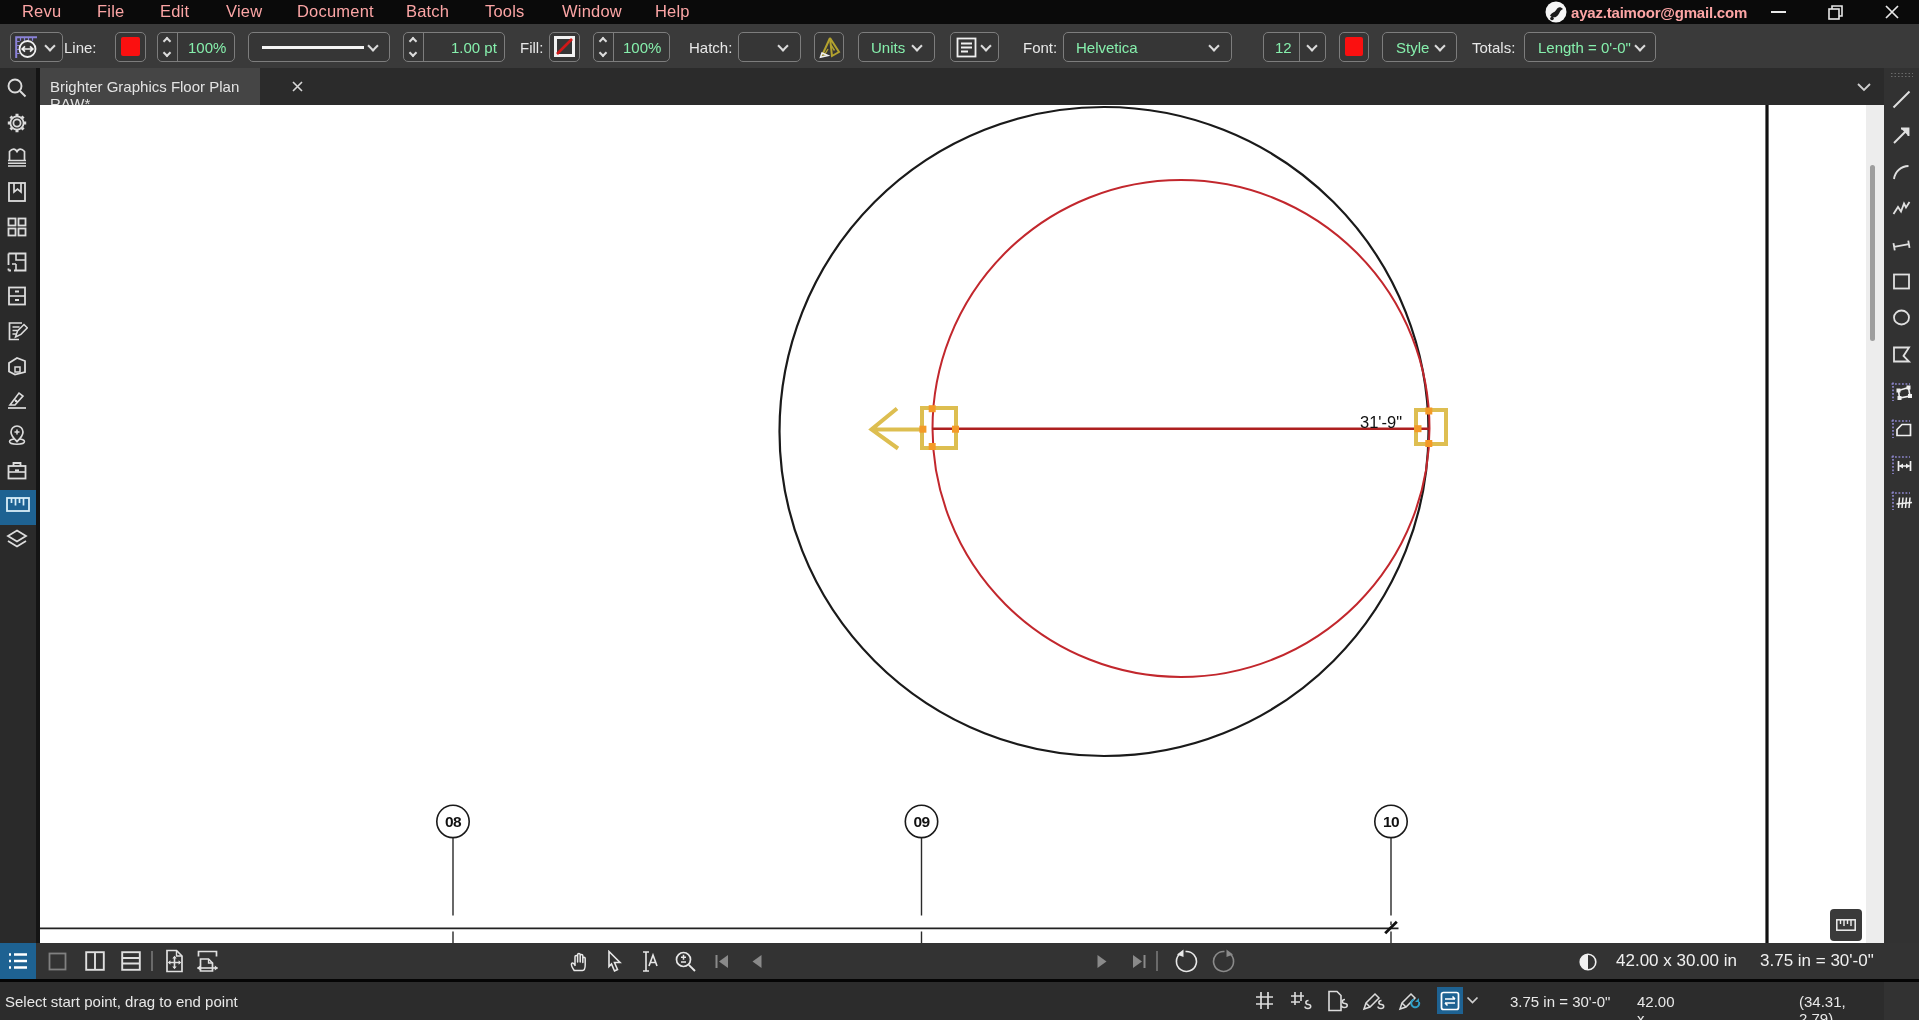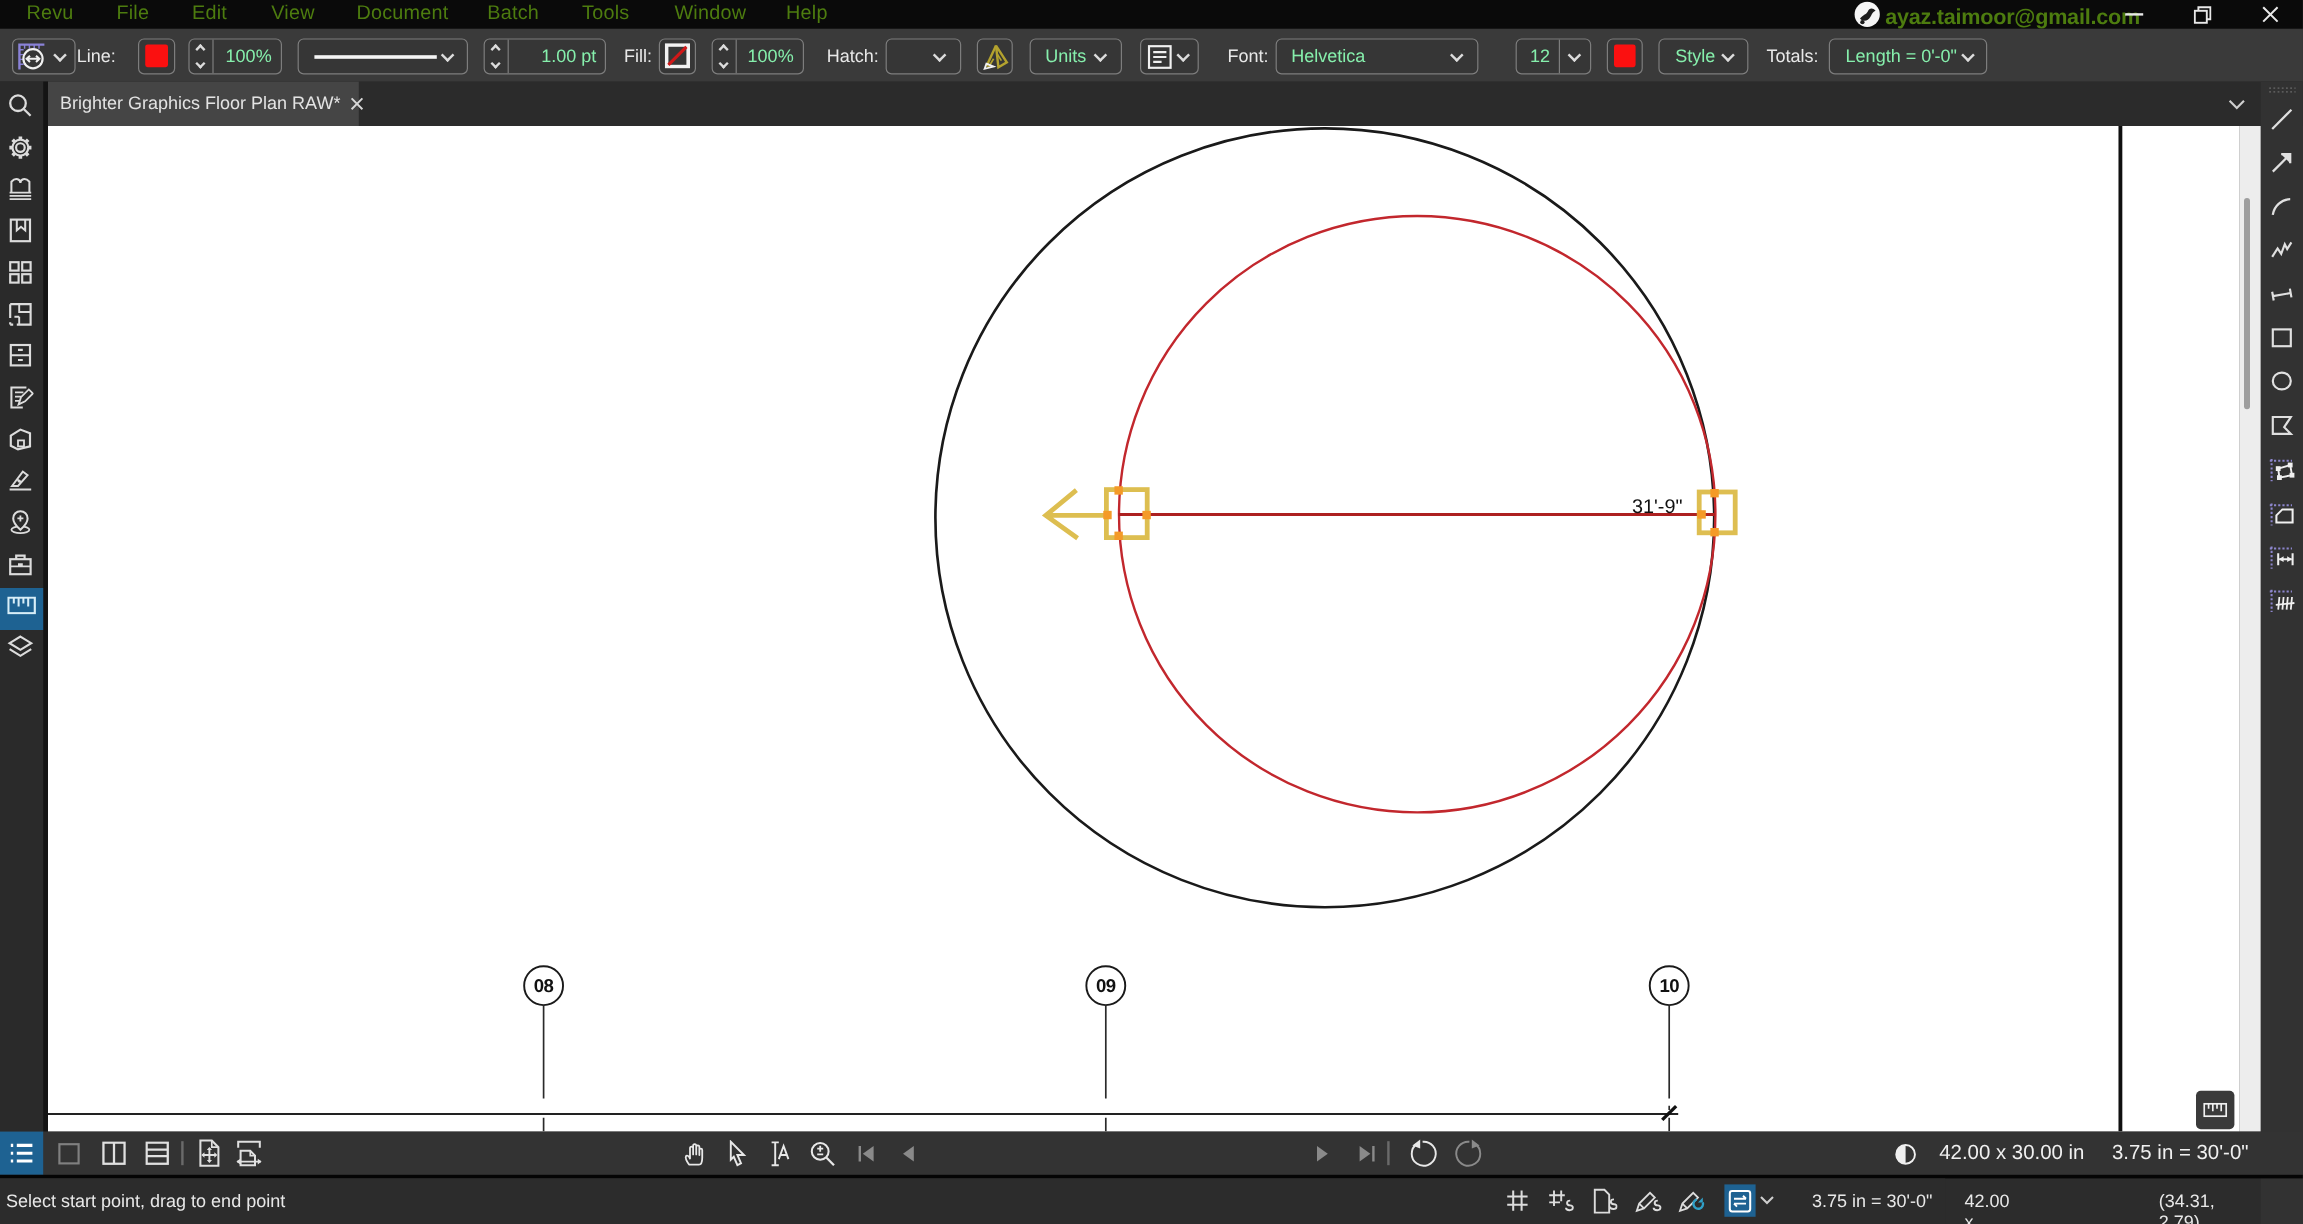--- a/index.html
+++ b/index.html
@@ -1,30 +1,30 @@
 <!DOCTYPE html>
 <html><head>
 <meta charset="utf-8">
 <style>
   * { margin:0; padding:0; box-sizing:border-box; }
   html,body { width:1919px; height:1020px; overflow:hidden; background:#2c2c2c;
     font-family:"Liberation Sans", sans-serif; }
   .abs { position:absolute; }
   #menubar { position:absolute; left:0; top:0; width:1919px; height:24px; background:#0a0a0a; }
-  #menubar span { position:absolute; top:2px; color:#4d7c0f; font-size:16.5px; letter-spacing:0.2px; }
+  #menubar span { position:absolute; top:2px; color:#fca5a5; font-size:16.5px; letter-spacing:0.2px; }
   #toolbar { position:absolute; left:0; top:24px; width:1919px; height:44px; background:#3a3a3a; }
   .ctl { position:absolute; top:8px; height:30px; background:#363636; border:1px solid #7d7d7d; border-radius:5px; }
   .lbl { position:absolute; top:15px; color:#e8e8e8; font-size:15px; }
   .chev { display:inline-block; width:8px; height:8px; border-right:2px solid #dcdcdc; border-bottom:2px solid #dcdcdc; transform:rotate(45deg); }
   .spincol { position:absolute; left:0; top:0; width:20px; height:28px; border-right:1px solid #7d7d7d; }
   .spincol .up { position:absolute; left:6px; top:5px; width:6px; height:6px; border-left:2px solid #dcdcdc; border-top:2px solid #dcdcdc; transform:rotate(45deg); }
   .spincol .dn { position:absolute; left:6px; bottom:5px; width:6px; height:6px; border-right:2px solid #dcdcdc; border-bottom:2px solid #dcdcdc; transform:rotate(45deg); }
   .ctltext { position:absolute; top:6px; color:#86efac; font-size:15px; }
   #tabbar { position:absolute; left:0; top:68px; width:1919px; height:37px; background:#2b2b2b; }
-  #tab { position:absolute; left:40px; top:0; width:259px; height:37px; background:#454545; color:#e3e3e3; font-size:15px; }
+  #tab { position:absolute; left:40px; top:0; width:220px; height:37px; background:#454545; color:#e3e3e3; font-size:15px; }
   #leftbar { position:absolute; left:0; top:68px; width:40px; height:875px; background:#2a2a2a; border-right:4px solid #141414; }
   #rightbar { position:absolute; left:1884px; top:68px; width:35px; height:952px; background:#323232; }
   #canvas { position:absolute; left:40px; top:105px; width:1826px; height:838px; background:#ffffff; overflow:hidden; }
   #scrollstrip { position:absolute; left:1866px; top:105px; width:18px; height:838px; background:#ededed; }
   #scrollthumb { position:absolute; left:1870px; top:165px; width:5px; height:176px; background:#9e9e9e; border-radius:3px; }
   #bottombar { position:absolute; left:0; top:943px; width:1919px; height:37px; background:#333333; }
   #statusbar { position:absolute; left:0; top:982px; width:1621px; height:38px; background:#2c2c2c; color:#e8e8e8; font-size:15px; }
   #sepline { position:absolute; left:0; top:979px; width:1919px; height:3px; background:#050505; }
   .ico { position:absolute; }
 </style>
@@ -38,21 +38,21 @@
   <span style="left:297px">Document</span>
   <span style="left:406px">Batch</span>
   <span style="left:485px">Tools</span>
   <span style="left:562px">Window</span>
   <span style="left:655px">Help</span>
   <svg class="ico" style="left:1545px; top:1px" width="22" height="22" viewBox="0 0 22 22">
     <circle cx="11" cy="11" r="10.5" fill="#f5f5f5"></circle>
     <path d="M5 14.5 C 8 10.5 9.5 12 11.5 8.5 C 12.5 6 15.5 5 18 8 C 14 9.5 15.5 12.5 11.5 15.5 C 9.5 17 6.5 16.5 5 14.5 Z" fill="#1c1c1c"></path>
     <circle cx="7" cy="17.5" r="1.8" fill="#1c1c1c"></circle>
   </svg>
-  <span style="left:1571px; top:4px; font-weight:bold; font-size:18px; letter-spacing:-0.2px">ayaz.taimoor@gmail.com</span>
+  <span style="left:1571px; top:4px; font-weight:bold; font-size:15px; letter-spacing:-0.2px">ayaz.taimoor@gmail.com</span>
   <div class="abs" style="left:1771px; top:11px; width:15px; height:2px; background:#e8e8e8"></div>
   <svg class="ico" style="left:1828px; top:5px" width="15" height="15" viewBox="0 0 15 15">
     <rect x="1" y="4" width="10" height="10" fill="none" stroke="#e8e8e8" stroke-width="1.6"></rect>
     <path d="M4 4 V1 H14 V11 H11" fill="none" stroke="#e8e8e8" stroke-width="1.6"></path>
   </svg>
   <svg class="ico" style="left:1885px; top:5px" width="14" height="14" viewBox="0 0 14 14">
     <path d="M1 1 L13 13 M13 1 L1 13" stroke="#e8e8e8" stroke-width="1.7"></path>
   </svg>
 </div>
 <div id="toolbar">

